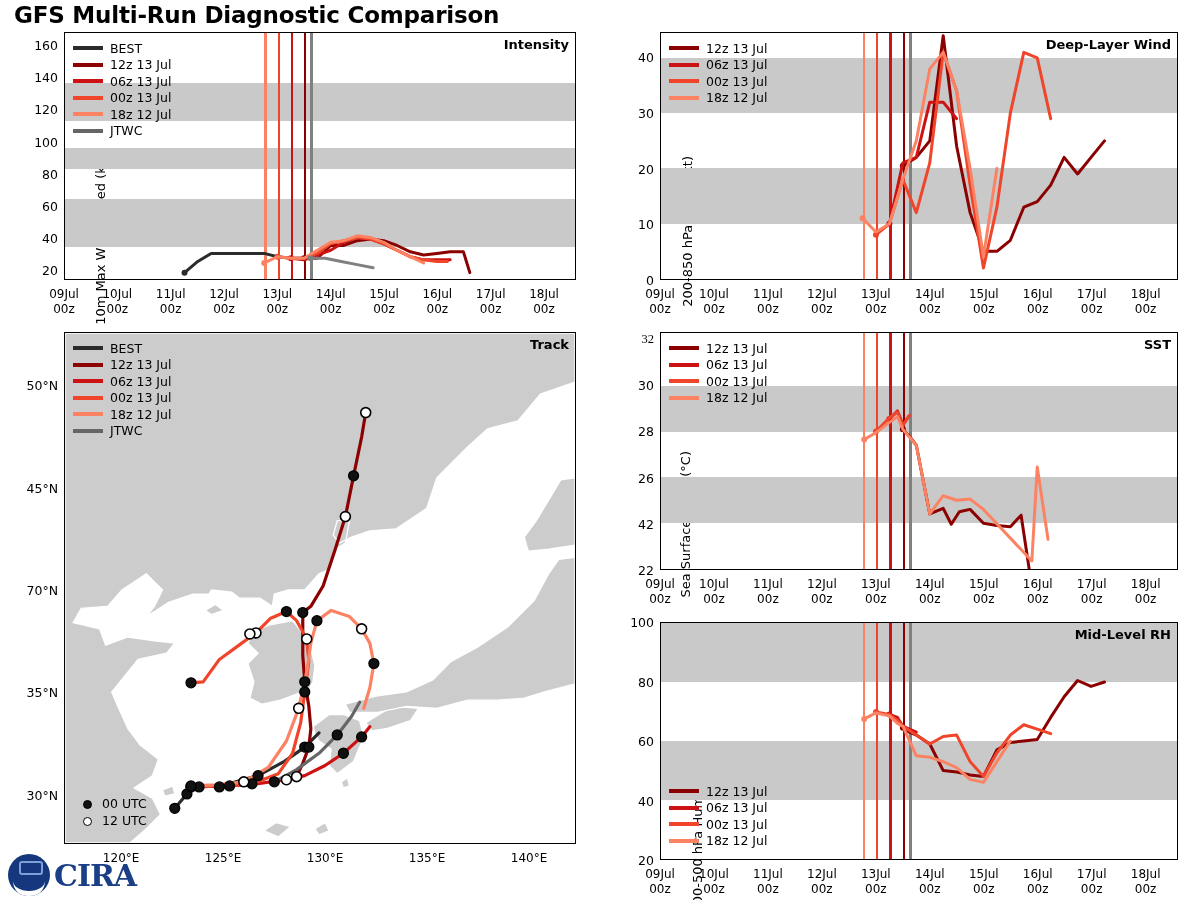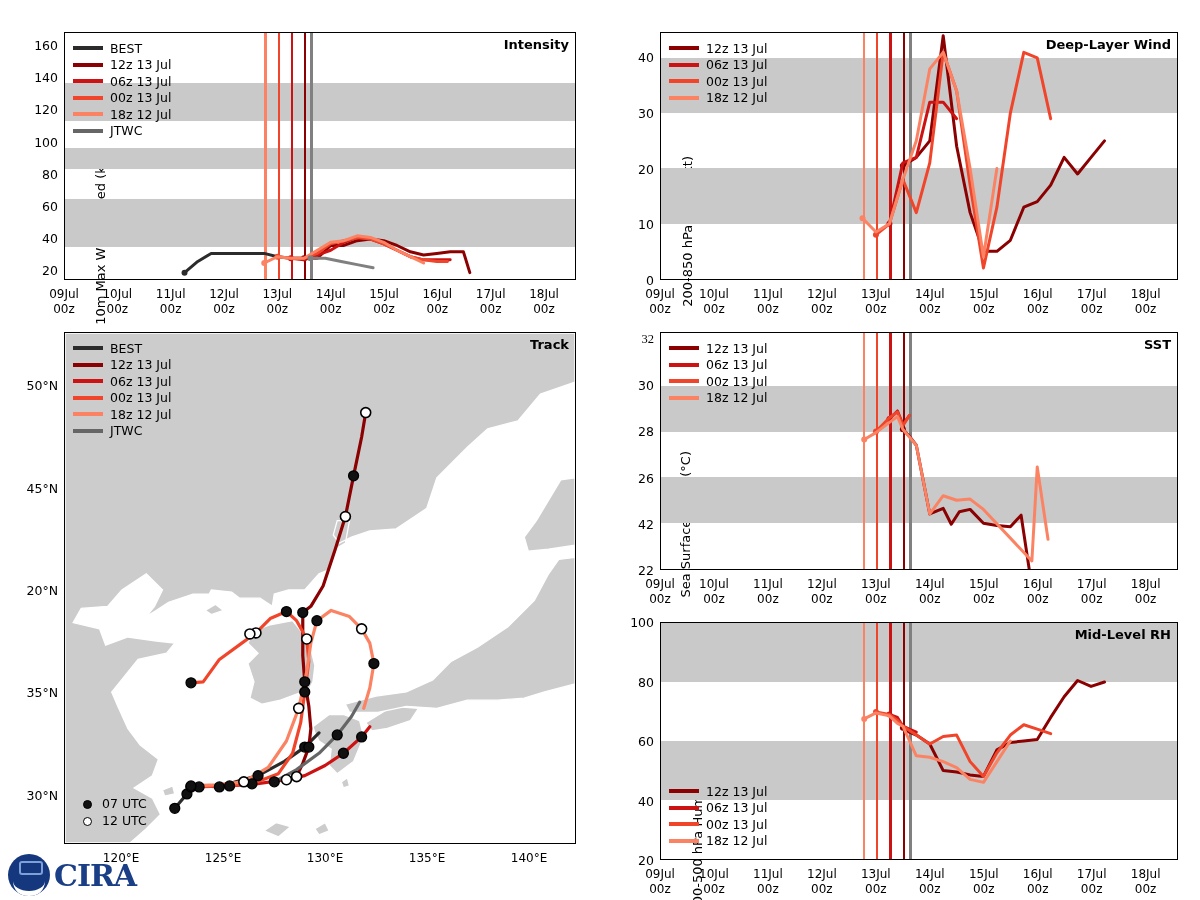--- a/index.html
+++ b/index.html
@@ -97,20 +97,21 @@
   .noaa-logo:before{
     content:""; position:absolute; left:11px; top:7px; width:20px; height:10px;
     background:#14377d; border:2px solid #7ea0d8; border-radius:3px;
   }
   .cira-logo { font-size:30px; font-weight:bold; color:#1b3f87; letter-spacing:-1px; font-family:"DejaVu Serif", serif;}
 </style>
 </head>
 <body>
 
 <div class="fig">
+  <div id="main-title">GFS Multi-Run Diagnostic Comparison</div>
 
   <div class="panel" id="p-intensity" style="left:64px; top:32px; width:512px; height:248px;">
     <div class="plotbox">
       <div class="bands">
           <div class="band" style="top: 67.5325%; height: 19.4805%;"></div>
           <div class="band" style="top: 46.7532%; height: 8.44156%;"></div>
           <div class="band" style="top: 20.1299%; height: 15.5844%;"></div>
         </div>
       <div class="vlines">
           <div class="vline" style="left: 39.0625%; background: rgb(251, 131, 99);"></div>
@@ -780,42 +781,42 @@
             <div class="lbl">18z 12 Jul</div>
           </div>
           <div class="row">
             <div class="swatch" style="background: rgb(102, 102, 102);"></div>
             <div class="lbl">JTWC</div>
           </div>
         </div>
       <div class="marker-legend" style="left:12px; bottom:14px;">
           <div class="row">
             <div class="dot"><span style="display:inline-block;width:9px;height:9px;border-radius:50%;border:1.6px solid #000;background:#111;"></span></div>
-            <div class="lbl">07 UTC</div>
+            <div class="lbl">00 UTC</div>
           </div>
           <div class="row">
             <div class="dot"><span style="display:inline-block;width:9px;height:9px;border-radius:50%;border:1.6px solid #000;background:#fff;"></span></div>
             <div class="lbl">12 UTC</div>
           </div>
         </div>
     <div class="ytickmark" style="top: 90.4%;"></div>
         <div class="ytickmark" style="top: 70.4%;"></div>
         <div class="ytickmark" style="top: 50.4%;"></div>
         <div class="ytickmark" style="top: 30.4%;"></div>
         <div class="ytickmark" style="top: 10.4%;"></div>
         <div class="xtickmark" style="left: 11.1554%;"></div>
         <div class="xtickmark" style="left: 31.0757%;"></div>
         <div class="xtickmark" style="left: 50.996%;"></div>
         <div class="xtickmark" style="left: 70.9163%;"></div>
         <div class="xtickmark" style="left: 90.8367%;"></div>
       </div>
     <div class="yaxis">
         <div class="ytick" style="top: 90.4%;">30°N</div>
         <div class="ytick" style="top: 70.4%;">35°N</div>
-        <div class="ytick" style="top: 50.4%;">20°N</div>
+        <div class="ytick" style="top: 50.4%;">70°N</div>
         <div class="ytick" style="top: 30.4%;">45°N</div>
         <div class="ytick" style="top: 10.4%;">50°N</div>
       </div>
     <div class="xaxis">
         <div class="xtick" style="left: 11.1554%;">120°E</div>
         <div class="xtick" style="left: 31.0757%;">125°E</div>
         <div class="xtick" style="left: 50.996%;">130°E</div>
         <div class="xtick" style="left: 70.9163%;">135°E</div>
         <div class="xtick" style="left: 90.8367%;">140°E</div>
       </div>

